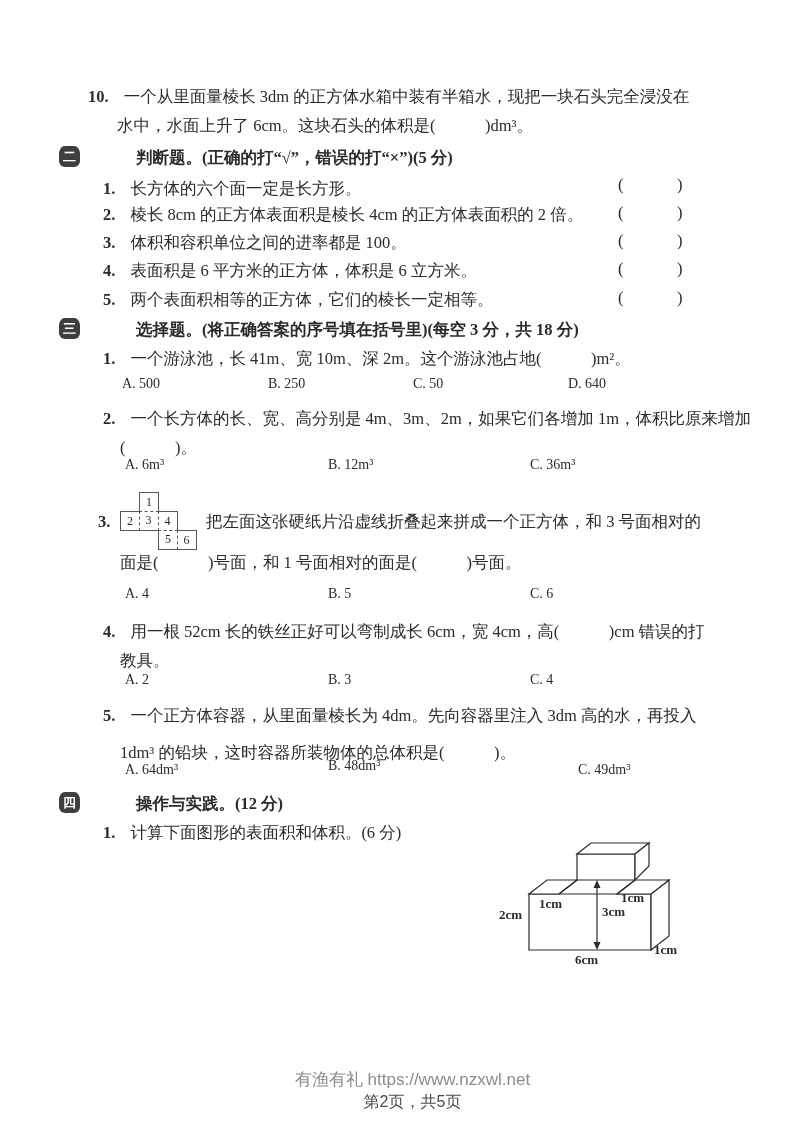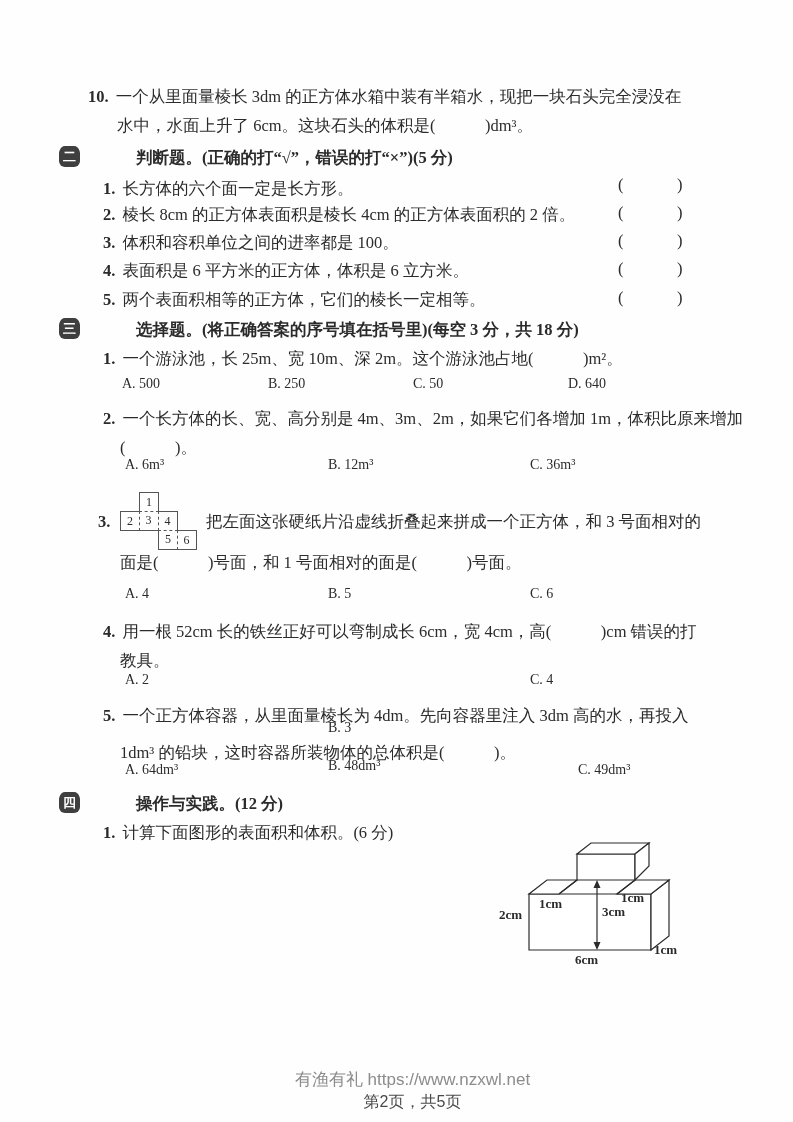--- a/index.html
+++ b/index.html
@@ -2,21 +2,21 @@
 <html><head>
 <meta charset="utf-8">
 <style>
   html,body{margin:0;padding:0;}
   body{
     width:793px;height:1122px;position:relative;background:#fefefe;
     font-family:"Liberation Serif","DejaVu Serif",serif;color:#2b2b2b;
     overflow:hidden;
   }
   .ln{position:absolute;white-space:pre;font-size:16.5px;line-height:23px;}
-  .num{font-weight:bold;margin-right:7px;}
+  .num{font-weight:bold;margin-right:15px;}
   .sect-title{font-weight:bold;margin-left:48px;}
   .badge{
     position:absolute;width:21px;height:20px;background:#3f3f3f;color:#fff;
     border-radius:6px;font-family:"Liberation Sans","DejaVu Sans",sans-serif;
     font-size:13px;font-weight:bold;text-align:center;line-height:20px;
     box-shadow:0 -2px 0 -1px #3f3f3f;
   }
   .bracket{position:absolute;white-space:pre;font-size:16.5px;}
   .opt{position:absolute;white-space:pre;font-size:14px;}
   .ncell{
@@ -48,21 +48,21 @@
 
 <div class="ln" style="left:103px;top:259px;"><span class="num">4.</span><span>表面积是 6 平方米的正方体，体积是 6 立方米。</span></div>
 <div class="bracket" style="left:618px;top:259px;">(             )</div>
 
 <div class="ln" style="left:103px;top:288px;"><span class="num">5.</span><span>两个表面积相等的正方体，它们的棱长一定相等。</span></div>
 <div class="bracket" style="left:618px;top:288px;">(             )</div>
 
 <div class="badge" style="left:59px;top:319px;">三</div>
 <div class="ln sect-title" style="left:88px;top:318px;">选择题。(将正确答案的序号填在括号里)(每空 3 分，共 18 分)</div>
 
-<div class="ln" style="left:103px;top:347px;"><span class="num">1.</span><span>一个游泳池，长 25m、宽 10m、深 2m。这个游泳池占地(            )m²。</span></div>
+<div class="ln" style="left:103px;top:347px;"><span class="num">1.</span><span>一个游泳池，长 41m、宽 10m、深 2m。这个游泳池占地(            )m²。</span></div>
 <div class="opt" style="left:122px;top:376px;">A. 500</div>
 <div class="opt" style="left:268px;top:376px;">B. 250</div>
 <div class="opt" style="left:413px;top:376px;">C. 50</div>
 <div class="opt" style="left:568px;top:376px;">D. 640</div>
 
 <div class="ln" style="left:103px;top:407px;"><span class="num">2.</span><span>一个长方体的长、宽、高分别是 4m、3m、2m，如果它们各增加 1m，体积比原来增加</span></div>
 <div class="ln" style="left:120px;top:436px;">(            )。</div>
 <div class="opt" style="left:125px;top:457px;">A. 6m³</div>
 <div class="opt" style="left:328px;top:457px;">B. 12m³</div>
 <div class="opt" style="left:530px;top:457px;">C. 36m³</div>
@@ -78,21 +78,21 @@
 </div>
 <div class="ln" style="left:206px;top:510px;">把左面这张硬纸片沿虚线折叠起来拼成一个正方体，和 3 号面相对的</div>
 <div class="ln" style="left:120px;top:551px;">面是(            )号面，和 1 号面相对的面是(            )号面。</div>
 <div class="opt" style="left:125px;top:586px;">A. 4</div>
 <div class="opt" style="left:328px;top:586px;">B. 5</div>
 <div class="opt" style="left:530px;top:586px;">C. 6</div>
 
 <div class="ln" style="left:103px;top:620px;"><span class="num">4.</span><span>用一根 52cm 长的铁丝正好可以弯制成长 6cm，宽 4cm，高(            )cm 错误的打</span></div>
 <div class="ln" style="left:120px;top:649px;">教具。</div>
 <div class="opt" style="left:125px;top:672px;">A. 2</div>
-<div class="opt" style="left:328px;top:672px;margin-top:48px;">B. 3</div>
+<div class="opt" style="left:328px;top:672px;">B. 3</div>
 <div class="opt" style="left:530px;top:672px;">C. 4</div>
 
 <div class="ln" style="left:103px;top:704px;"><span class="num">5.</span><span>一个正方体容器，从里面量棱长为 4dm。先向容器里注入 3dm 高的水，再投入</span></div>
 <div class="ln" style="left:120px;top:733px;margin-top:8px;">1dm³ 的铅块，这时容器所装物体的总体积是(            )。</div>
 <div class="opt" style="left:125px;top:762px;">A. 64dm³</div>
 <div class="opt" style="left:328px;top:758px;">B. 48dm³</div>
 <div class="opt" style="left:530px;top:762px;margin-left:48px;">C. 49dm³</div>
 
 <div class="badge" style="left:59px;top:793px;">四</div>
 <div class="ln sect-title" style="left:88px;top:792px;">操作与实践。(12 分)</div>

